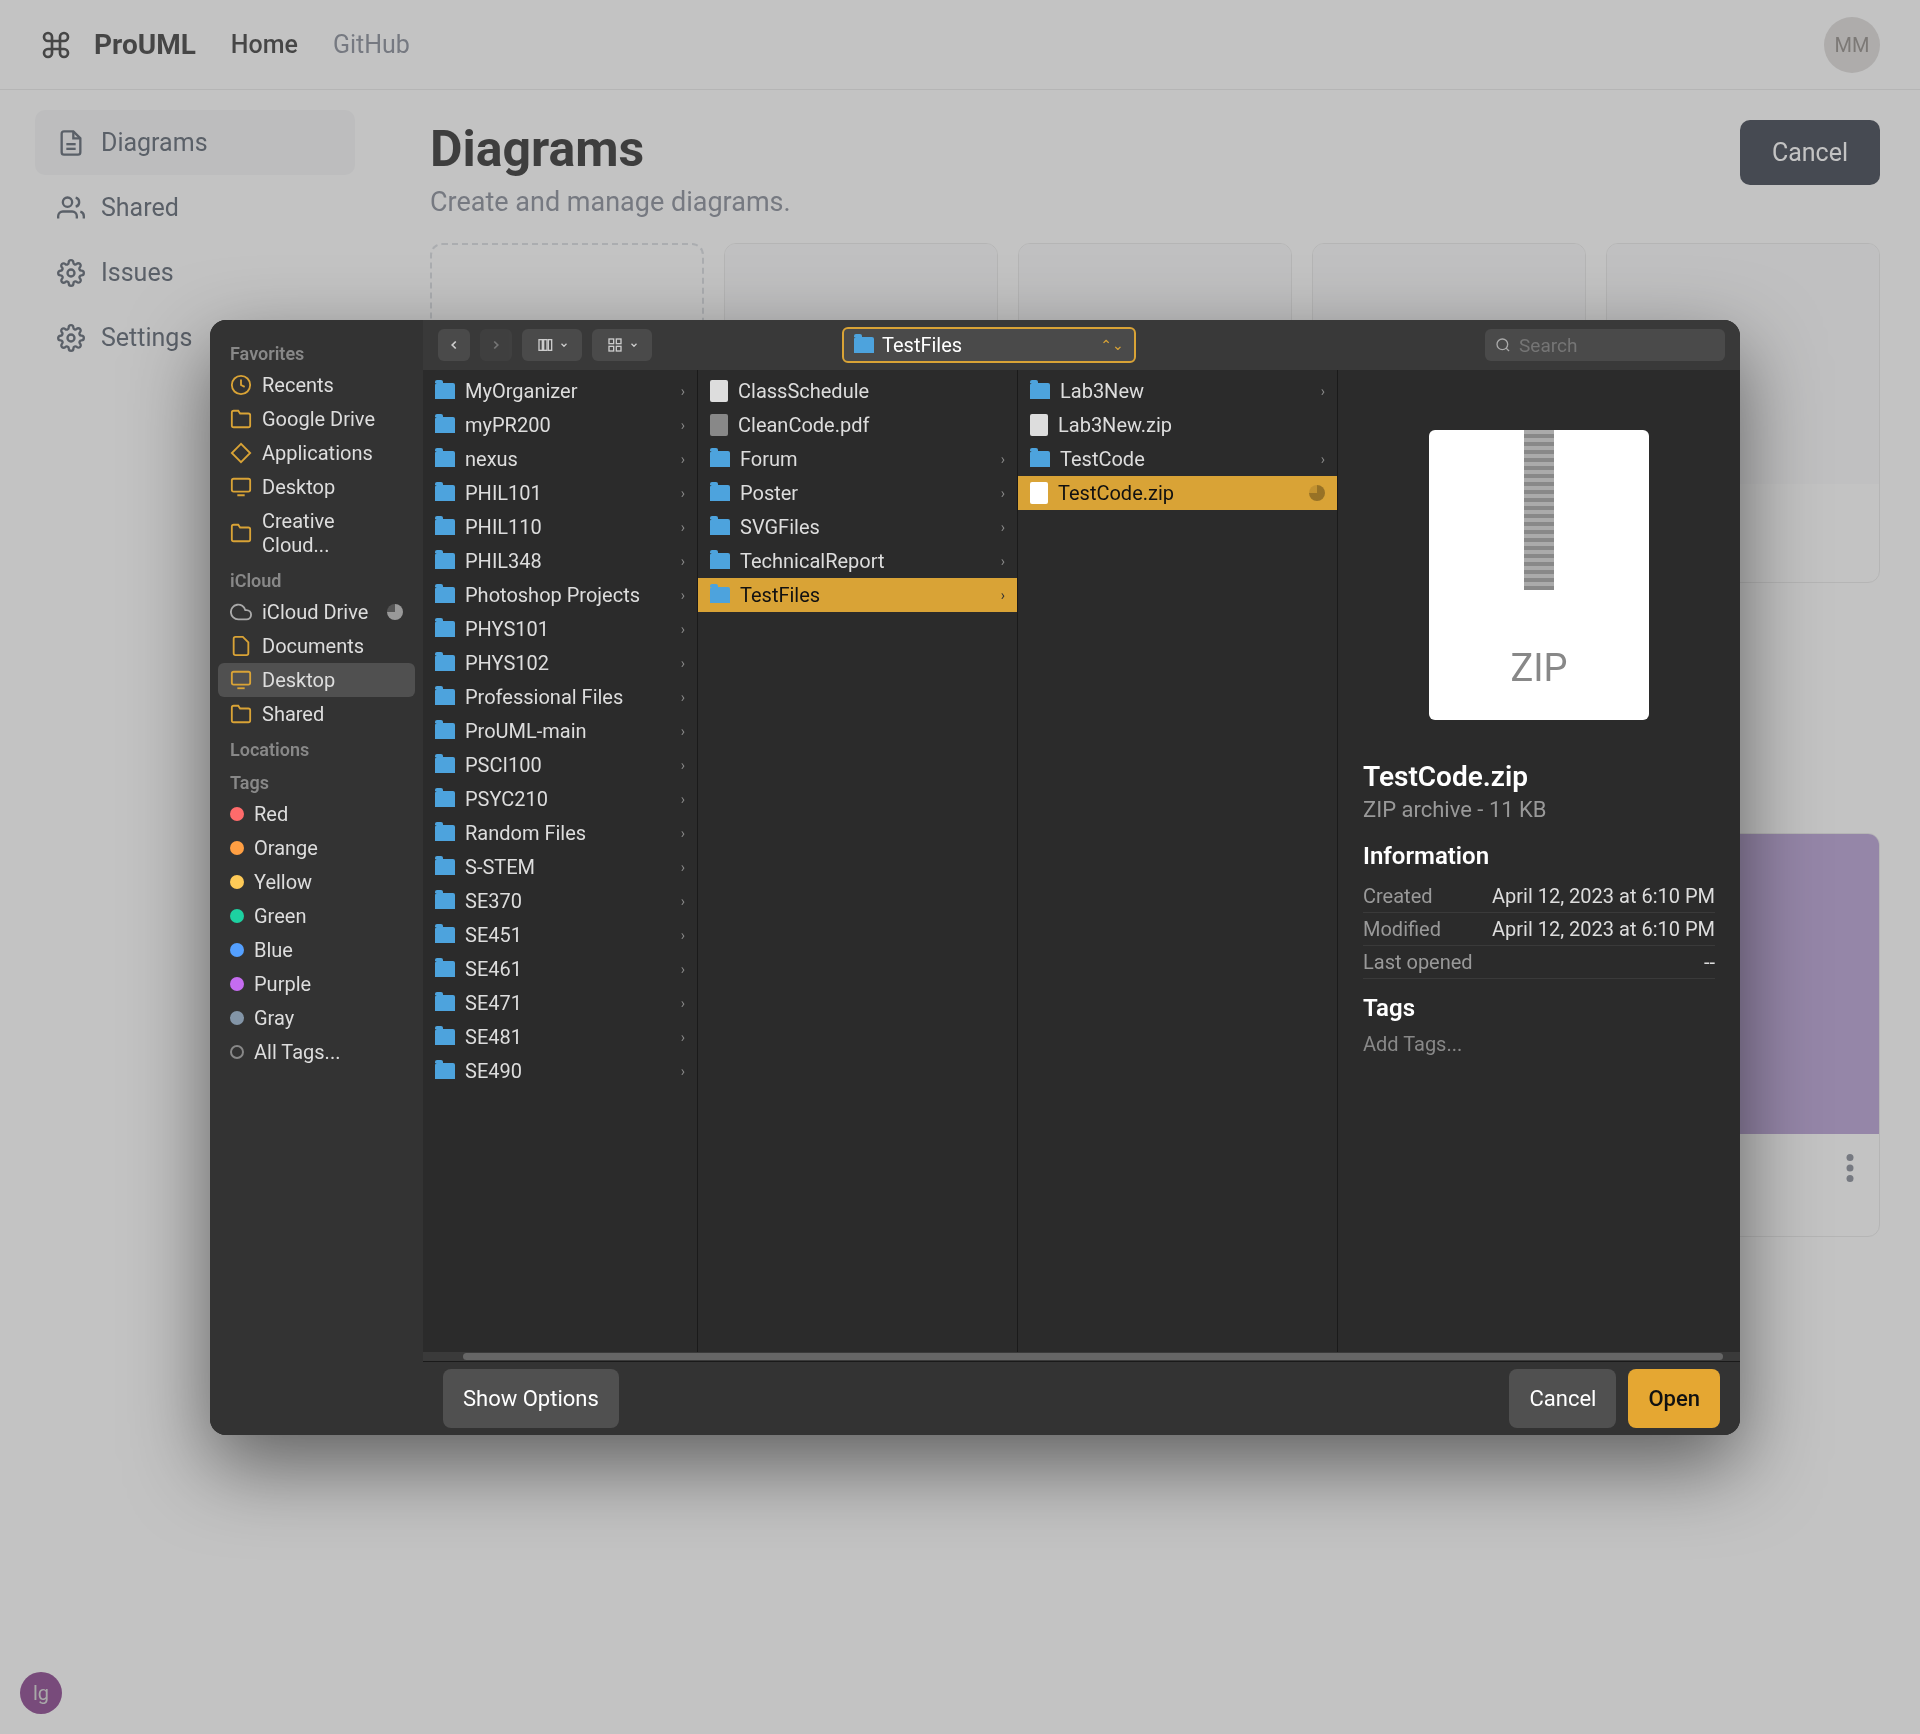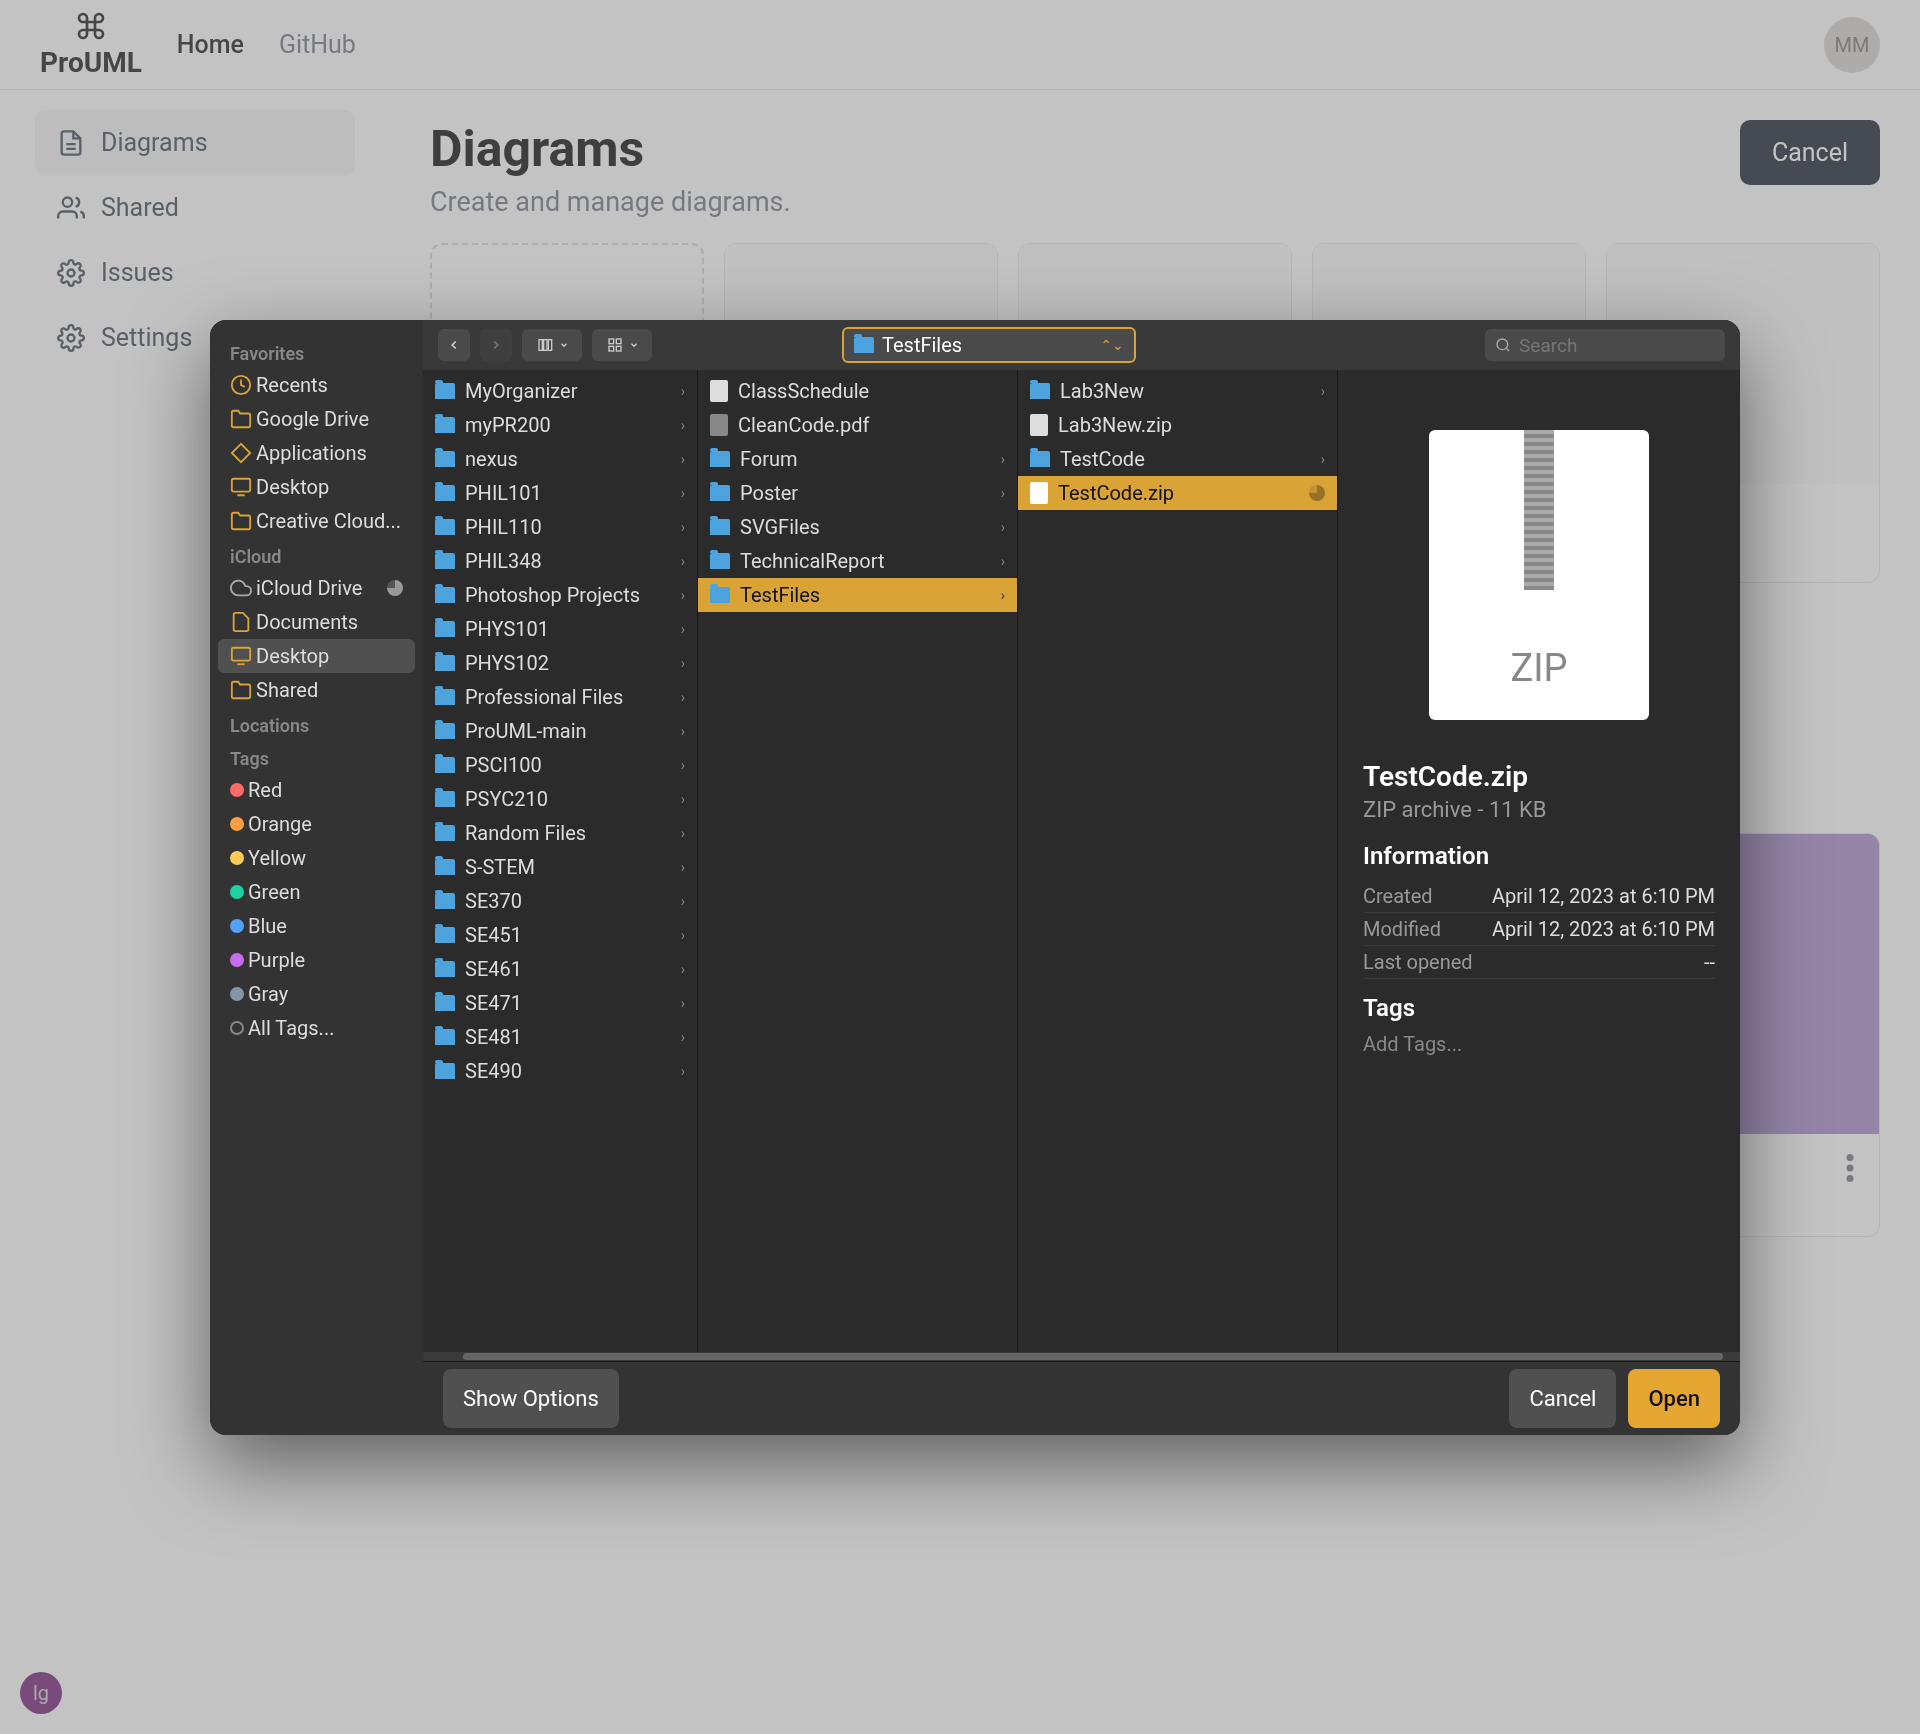--- a/index.html
+++ b/index.html
@@ -1,21 +1,21 @@
 <!DOCTYPE html>
 <html><head>
 <meta charset="utf-8">
 <style>
 * { margin: 0; padding: 0; box-sizing: border-box; font-family: -apple-system, BlinkMacSystemFont, 'Segoe UI', Roboto, sans-serif; }
 body { width: 1920px; height: 1734px; transform-origin: top left; background: #fff; position: relative; overflow: hidden; }
 
 
 .app { width: 100%; height: 100%; }
 .topbar { height: 90px; border-bottom: 1px solid #e5e5e5; display: flex; align-items: center; padding: 0 40px; gap: 35px; }
-.logo-wrap { display: flex; align-items: center; gap: 4px; font-weight: 700; font-size: 28px; color: #111; flex-direction: column; }
+.logo-wrap { display: flex; align-items: center; gap: 22px; font-weight: 700; font-size: 28px; color: #111; }
 .logo-icon { width: 32px; height: 32px; }
 .nav-link { font-size: 25px; color: #6b7280; cursor: pointer; }
 .nav-link.active { color: #111; font-weight: 500; }
 .avatar { width: 56px; height: 56px; border-radius: 50%; background: #d6d3d1; margin-left: auto; display: flex; align-items: center; justify-content: center; color: #78716c; font-size: 20px; }
 
 .main-wrap { display: flex; height: calc(100% - 90px); }
 .sidebar { width: 390px; padding: 20px 35px; }
 .sidebar-item { display: flex; align-items: center; gap: 16px; padding: 18px 22px; border-radius: 10px; font-size: 25px; color: #374151; cursor: pointer; }
 .sidebar-item.active { background: #f3f4f6; }
 .sidebar-icon { width: 28px; height: 28px; flex-shrink: 0; }
@@ -44,21 +44,21 @@
 .row-actions { display: flex; gap: 15px; align-items: center; color: #6b7280; }
 .dots-icon { width: 8px; height: 28px; }
 
 
 .overlay { position: absolute; inset: 0; background: rgba(130,130,130,0.48); z-index: 10; }
 
 
 .file-dialog { position: absolute; top: 320px; left: 210px; width: 1530px; height: 1115px; background: #2b2b2b; border-radius: 16px; z-index: 20; display: flex; flex-direction: column; overflow: hidden; box-shadow: 0 30px 80px rgba(0,0,0,0.5); }
 .fd-sidebar { width: 213px; background: #333333; padding: 15px 8px; overflow-y: auto; flex-shrink: 0; }
 .fd-section-label { font-size: 18px; color: #888; font-weight: 600; padding: 8px 12px 4px; }
-.fd-sb-item { display: flex; align-items: center; gap: 4px; padding: 5px 12px; border-radius: 6px; font-size: 20px; color: #ddd; cursor: pointer; }
+.fd-sb-item { display: flex; align-items: center; gap: 10px; padding: 5px 12px; border-radius: 6px; font-size: 20px; color: #ddd; cursor: pointer; }
 .fd-sb-item.active { background: #505050; }
 .fd-sb-icon { width: 22px; height: 22px; flex-shrink: 0; }
 
 .fd-main { flex: 1; display: flex; flex-direction: column; }
 .fd-toolbar { height: 50px; background: #393939; display: flex; align-items: center; padding: 0 15px; gap: 10px; }
 .tb-btn { background: #4a4a4a; border: none; border-radius: 6px; height: 32px; display: flex; align-items: center; justify-content: center; cursor: pointer; }
 .tb-nav { width: 32px; }
 .tb-nav.disabled { opacity: 0.4; }
 .path-crumb { background: #4a4a4a; border-radius: 6px; padding: 4px 10px; display: flex; align-items: center; gap: 8px; color: #fff; font-size: 20px; margin-left: 180px; border: 2px solid #d9a336; }
 .path-chevrons { color: #d9a336; font-size: 14px; margin-left: 130px; }

